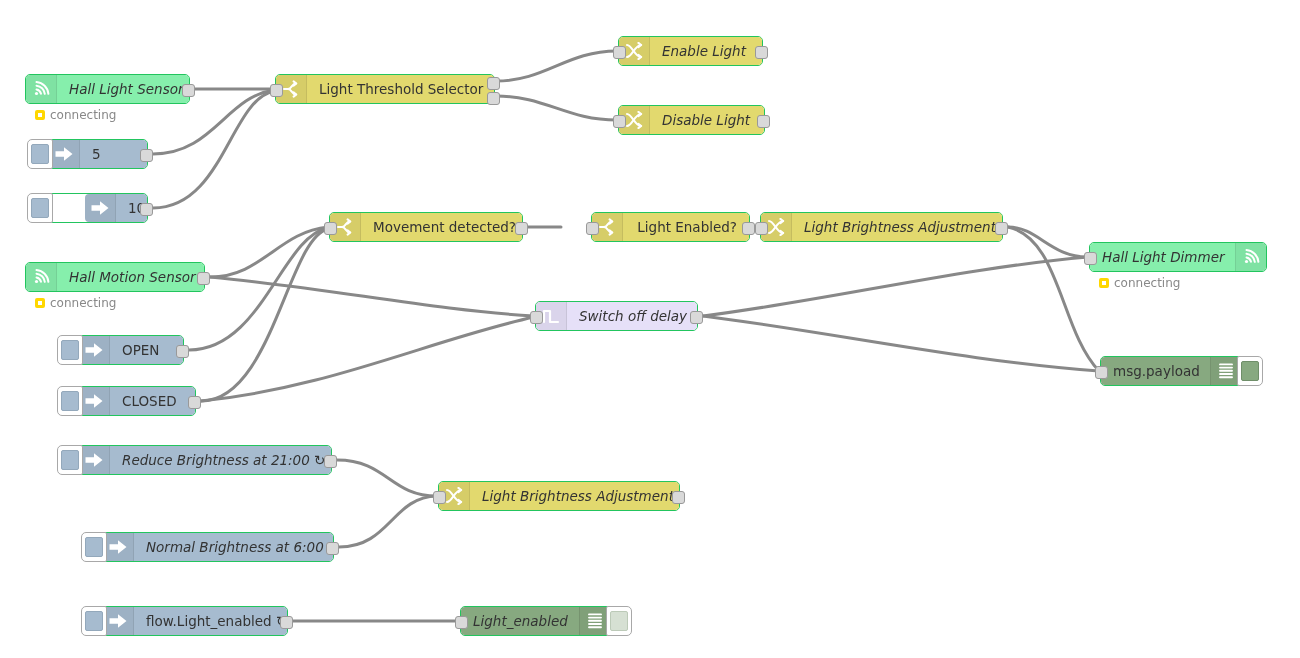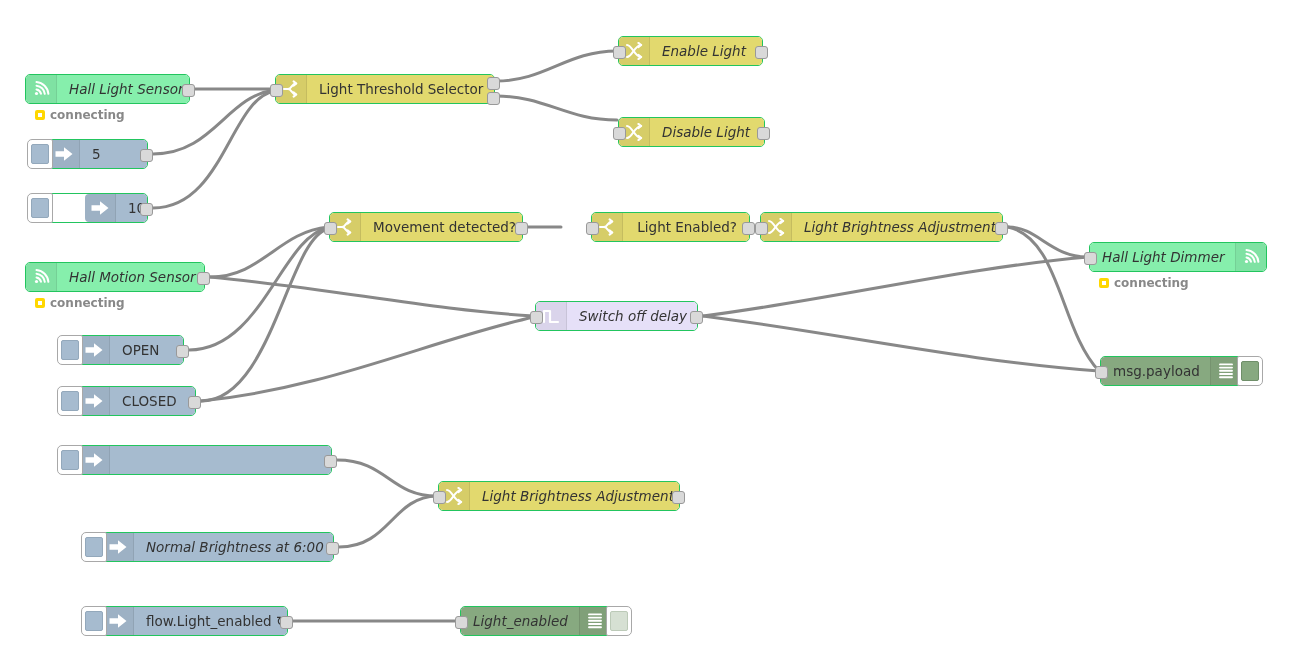--- a/index.html
+++ b/index.html
@@ -157,21 +157,20 @@
 
   
   .status {
     position: absolute;
     display: flex;
     align-items: center;
     gap: 5px;
     font-size: 12px;
     color: #888888;
     white-space: nowrap;
-    font-weight: bold;
   }
   .status .dot-ring {
     width: 10px;
     height: 10px;
     box-sizing: border-box;
     border: 3px solid #ffd700;
     border-radius: 2px;
     background: #ffffff;
   }
 
@@ -276,21 +275,21 @@
               <path d="M2 15 C 7 15 10 3 16 3" stroke="#ffffff" fill="none" stroke-width="2" stroke-linecap="round" stroke-linejoin="round"></path>
               <path d="M13.4 0.9 L16.2 3 L13.4 5.1" stroke="#ffffff" fill="none" stroke-width="2" stroke-linecap="round" stroke-linejoin="round"></path>
               <path d="M13.4 12.9 L16.2 15 L13.4 17.1" stroke="#ffffff" fill="none" stroke-width="2" stroke-linecap="round" stroke-linejoin="round"></path>
             </svg>
           </div>
           <div class="label italic">Enable Light</div>
         </div>
         <div class="port in"></div>
         <div class="port out"></div>
       </div>
-      <div class="node n-change" style="left: 618px; top: 105px; width: 147px; margin-top: 12px;">
+      <div class="node n-change" style="left: 618px; top: 105px; width: 147px;">
         <div class="nbody">
           <div class="icon-box">
             <svg class="gi" width="18" height="18" viewBox="0 0 18 18">
               <path d="M2 3 C 7 3 10 15 16 15" stroke="#ffffff" fill="none" stroke-width="2" stroke-linecap="round" stroke-linejoin="round"></path>
               <path d="M2 15 C 7 15 10 3 16 3" stroke="#ffffff" fill="none" stroke-width="2" stroke-linecap="round" stroke-linejoin="round"></path>
               <path d="M13.4 0.9 L16.2 3 L13.4 5.1" stroke="#ffffff" fill="none" stroke-width="2" stroke-linecap="round" stroke-linejoin="round"></path>
               <path d="M13.4 12.9 L16.2 15 L13.4 17.1" stroke="#ffffff" fill="none" stroke-width="2" stroke-linecap="round" stroke-linejoin="round"></path>
             </svg>
           </div>
           <div class="label italic">Disable Light</div>
@@ -441,20 +440,21 @@
           <i></i>
         </div>
       </div>
       <div class="node n-inject" style="left: 78px; top: 445px; width: 254px;">
         <div class="nbody">
           <div class="icon-box">
             <svg class="gi" width="20" height="18" viewBox="0 0 20 18">
               <path d="M1.5 6.2 H10 V2.2 L18.5 9 L10 15.8 V11.8 H1.5 Z" fill="#ffffff"></path>
             </svg>
           </div>
+          <div class="label italic">Reduce Brightness at 21:00 ↻</div>
         </div>
         <div class="port out"></div>
         <div class="inject-btn">
           <i></i>
         </div>
       </div>
       <div class="node n-inject" style="left: 102px; top: 532px; width: 232px;">
         <div class="nbody">
           <div class="icon-box">
             <svg class="gi" width="20" height="18" viewBox="0 0 20 18">

